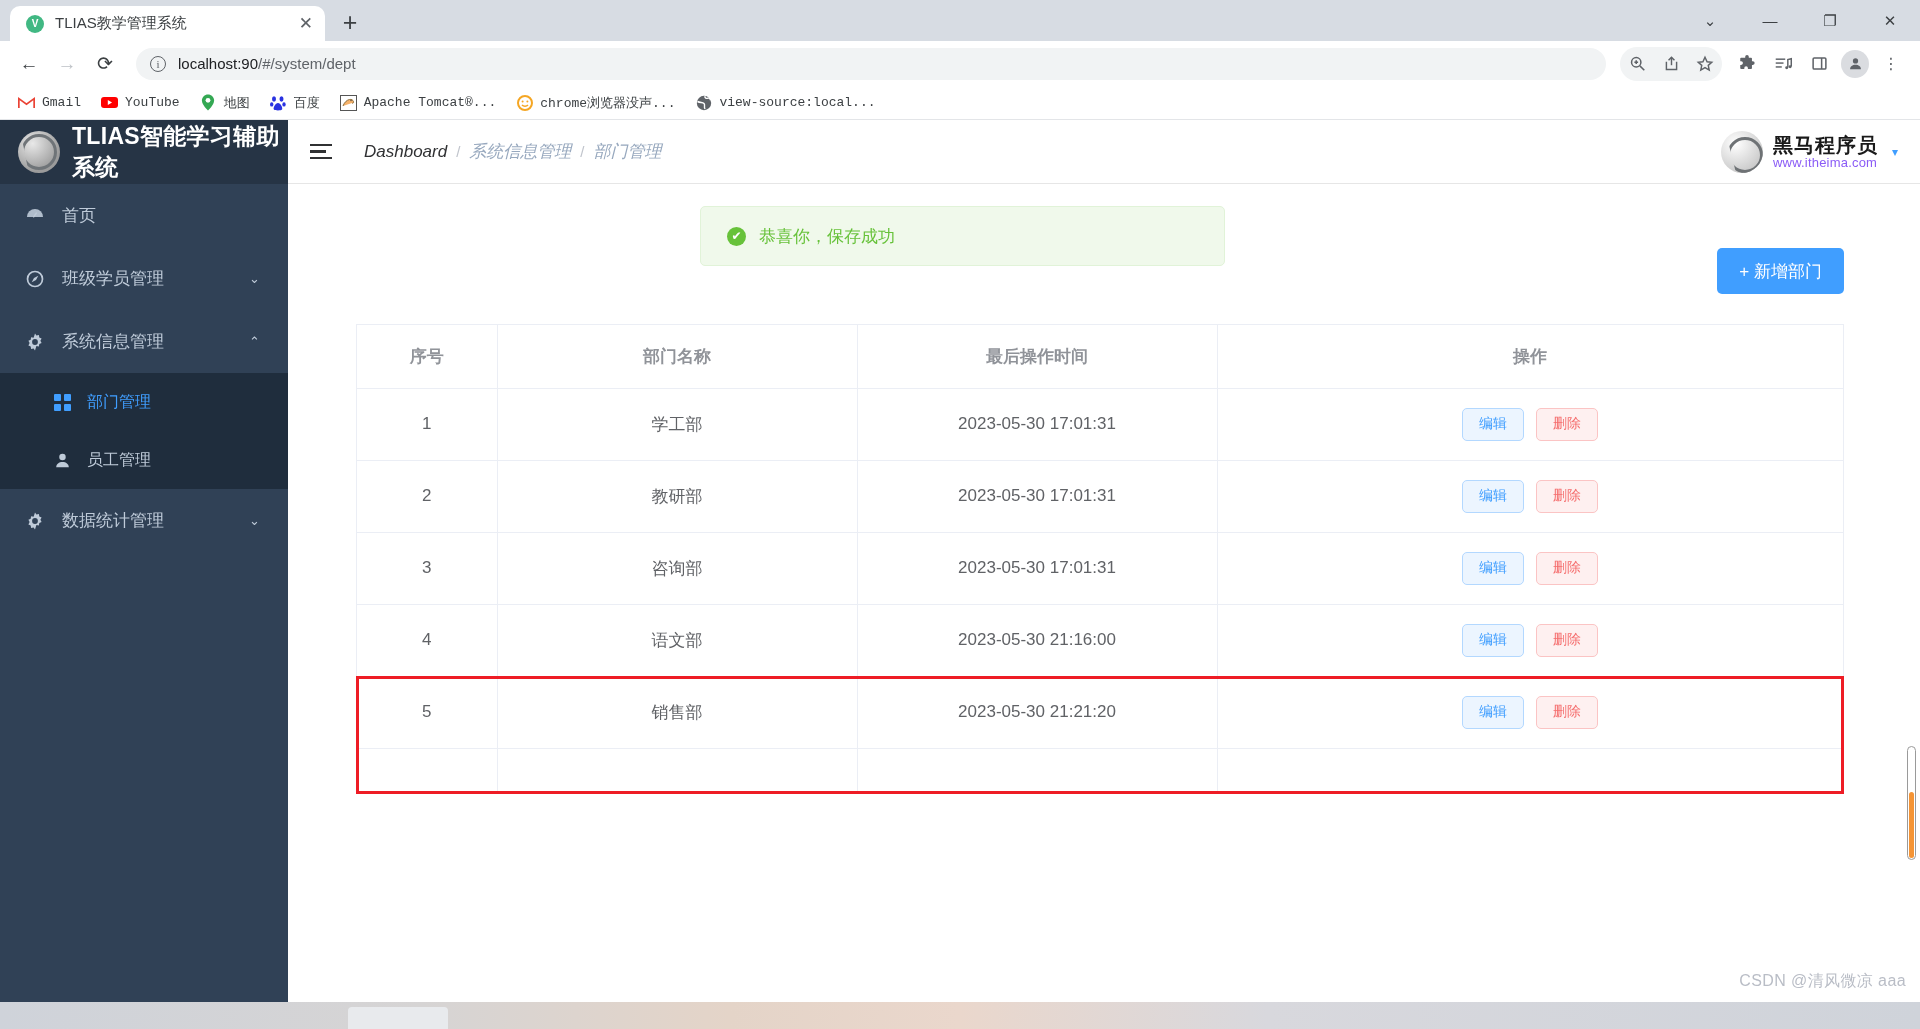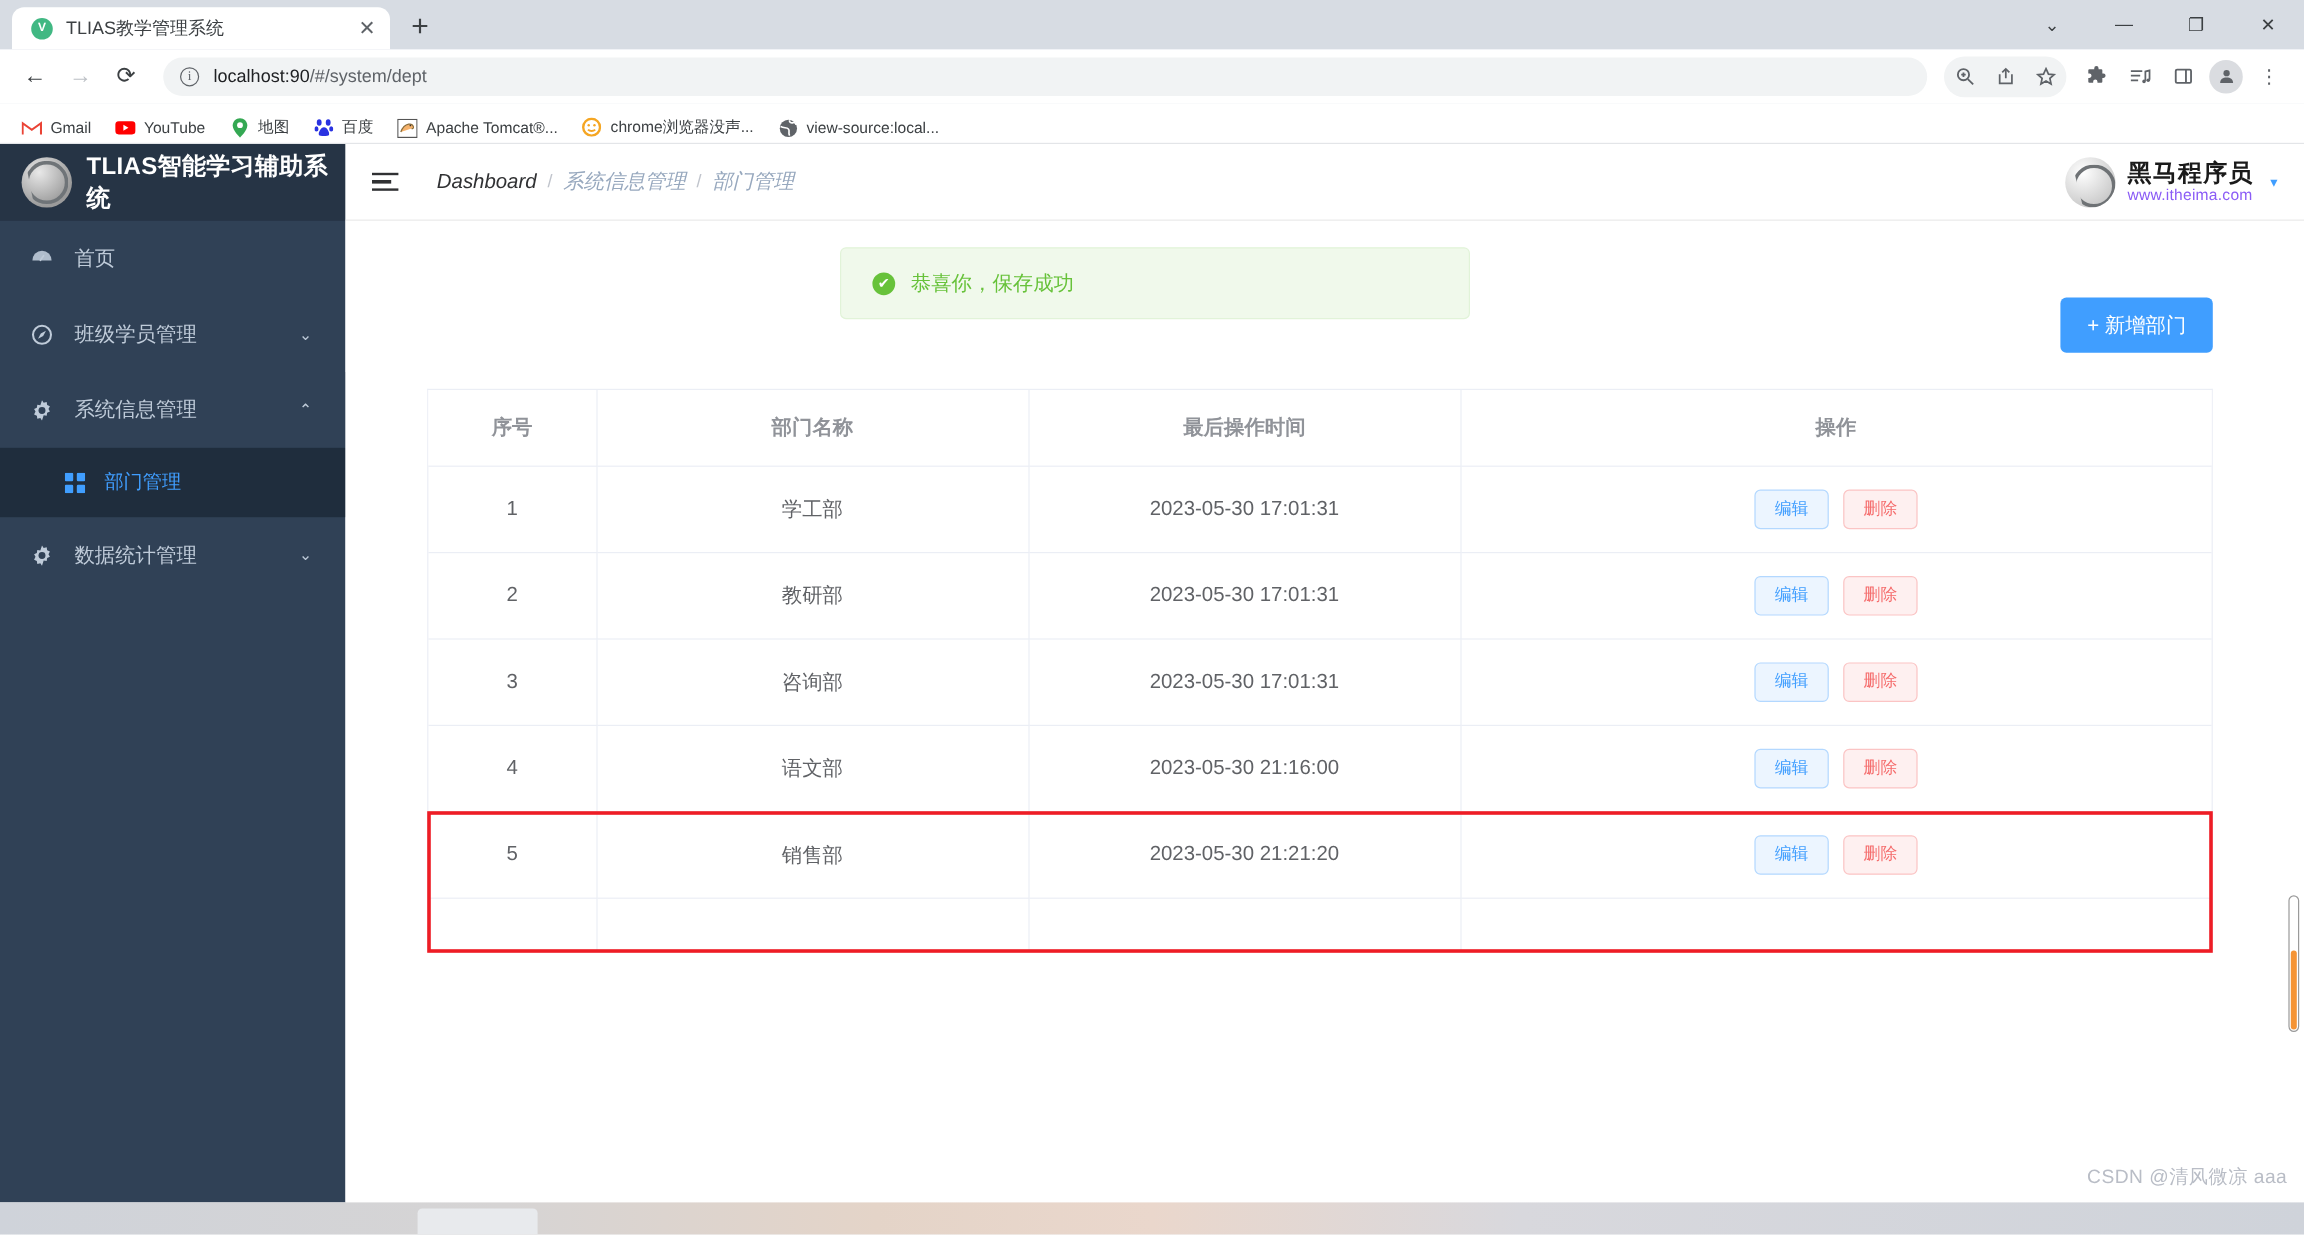--- a/index.html
+++ b/index.html
@@ -66,22 +66,22 @@
   .omni-url { font-size: 15px; color: #202124; white-space: nowrap; }
   .omni-url .path { color: #5f6368; }
   .toolbar-icons { display: flex; align-items: center; gap: 2px; }
   .ticon { width: 34px; height: 34px; display: flex; align-items: center;
            justify-content: center; cursor: pointer; color: #5f6368; }
   .tgroup { display:flex; background:#f1f3f4; border-radius:17px; margin-right:6px;}
   .avatar-btn { width: 28px; height: 28px; border-radius: 50%; background: #dadce0;
                 display:flex;align-items:center;justify-content:center; }
 
   .bookmarks {
-    height: 34px; background: #fff; display: flex; align-items: flex-end;
-    padding: 0 10px; gap: 4px; border-bottom: 1px solid #e3e5e8;
+    height: 34px; background: #fff; display: flex; align-items: center;
+    padding: 0 10px; gap: 4px; border-bottom: 1px solid #e3e5e8; font-family: Liberation Mono, monospace;
   }
   .bm { display: flex; align-items: center; gap: 7px; padding: 4px 8px;
         border-radius: 4px; cursor: pointer; font-size: 13px; color: #3c4043;
         white-space: nowrap; }
   .bm-ico { width: 17px; height: 17px; display: flex; align-items: center;
             justify-content: center; font-size: 12px; flex: 0 0 auto; }
 
   
   .app { position: relative; height: 909px; background: #fff; overflow: hidden; }
 
@@ -97,21 +97,21 @@
     width: 42px; height: 42px; border-radius: 50%;
     background: radial-gradient(circle at 35% 30%, #e8e8e8, #9b9b9b 70%);
     display: flex; align-items: center; justify-content: center; flex: 0 0 auto;
     position: relative; overflow: hidden;
   }
   .side-logo-mark::after {
     content: ""; position: absolute; width: 30px; height: 30px;
     border-radius: 50%; border: 3px solid #6f7478;
     clip-path: polygon(0 0, 100% 0, 100% 100%, 20% 100%);
   }
-  .side-logo-text { color: #fff; font-size: 20px; font-weight: bold; letter-spacing: .3px; }
+  .side-logo-text { color: #fff; font-size: 23px; font-weight: bold; letter-spacing: .3px; }
 
   .menu-item {
     display: flex; align-items: center; height: 63px; padding-left: 24px;
     color: #bfcbd9; font-size: 17px; cursor: pointer; gap: 16px; position: relative;
   }
   .menu-item.open { background: #304156; }
   .menu-ico { width: 22px; display: flex; align-items: center; justify-content: center;
               font-size: 18px; color: #bfcbd9; flex: 0 0 auto; }
   .menu-arrow { position: absolute; right: 28px; font-size: 13px; color: #bfcbd9; }
   .submenu { background: #1f2d3d; }
@@ -422,20 +422,29 @@
         <div class="sub-item active">
           <span class="sub-ico">
             <svg width="17" height="17" viewBox="0 0 17 17" fill="#409eff">
                 <rect x="0" y="0" width="7" height="7" rx="1"></rect>
                 <rect x="10" y="0" width="7" height="7" rx="1"></rect>
                 <rect x="0" y="10" width="7" height="7" rx="1"></rect>
                 <rect x="10" y="10" width="7" height="7" rx="1"></rect>
               </svg>
           </span>
           <span>部门管理</span>
+        </div>
+        <div class="sub-item">
+          <span class="sub-ico">
+            <svg width="17" height="17" viewBox="0 0 20 20" fill="#bfcbd9">
+                <circle cx="10" cy="6" r="3.8"></circle>
+                <path d="M2.6 18c0-4 3.3-6.3 7.4-6.3s7.4 2.3 7.4 6.3z"></path>
+              </svg>
+          </span>
+          <span>员工管理</span>
         </div>
       </div>
 
       <div class="menu-item">
         <span class="menu-ico">
           <svg width="20" height="20" viewBox="0 0 20 20" fill="#bfcbd9">
               <path d="M10 1.5l1.4 2.1 2.5-.5.4 2.5 2.3 1-1.2 2.2 1.2 2.2-2.3 1-.4 2.5-2.5-.5L10 18.5l-1.4-2.1-2.5.5-.4-2.5-2.3-1L4.6 11 3.4 8.8l2.3-1 .4-2.5 2.5.5z"></path>
               <circle cx="10" cy="10" r="2.9" fill="#304156"></circle>
             </svg>
         </span>

